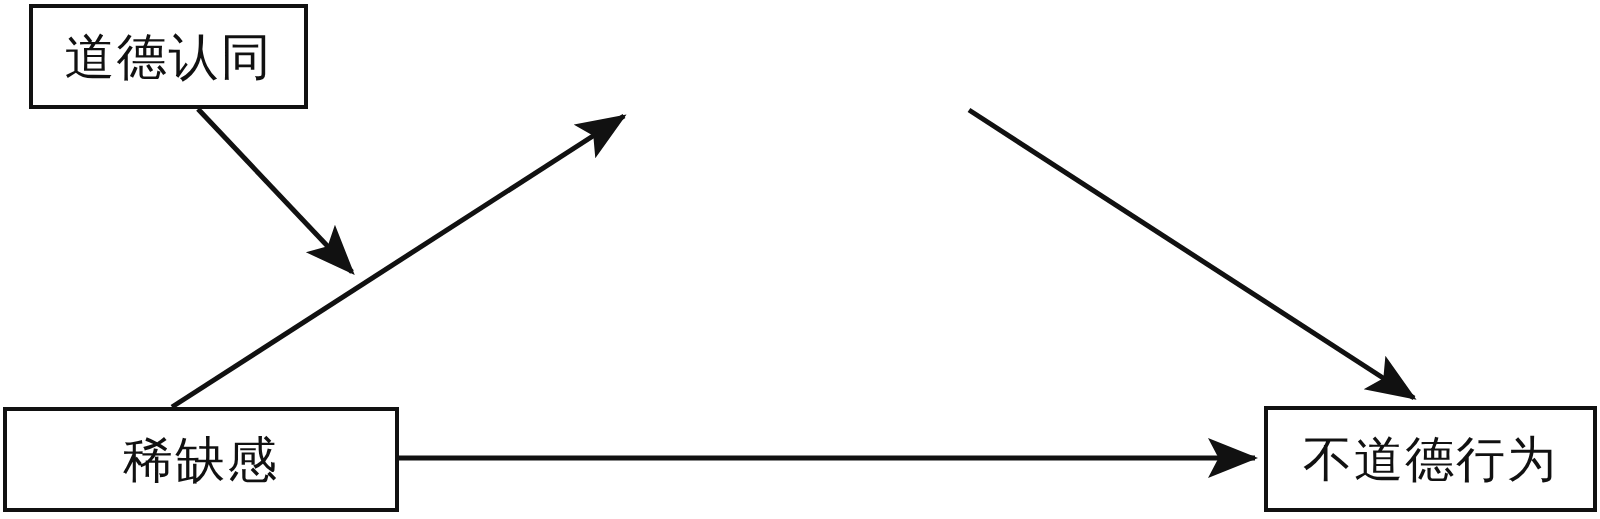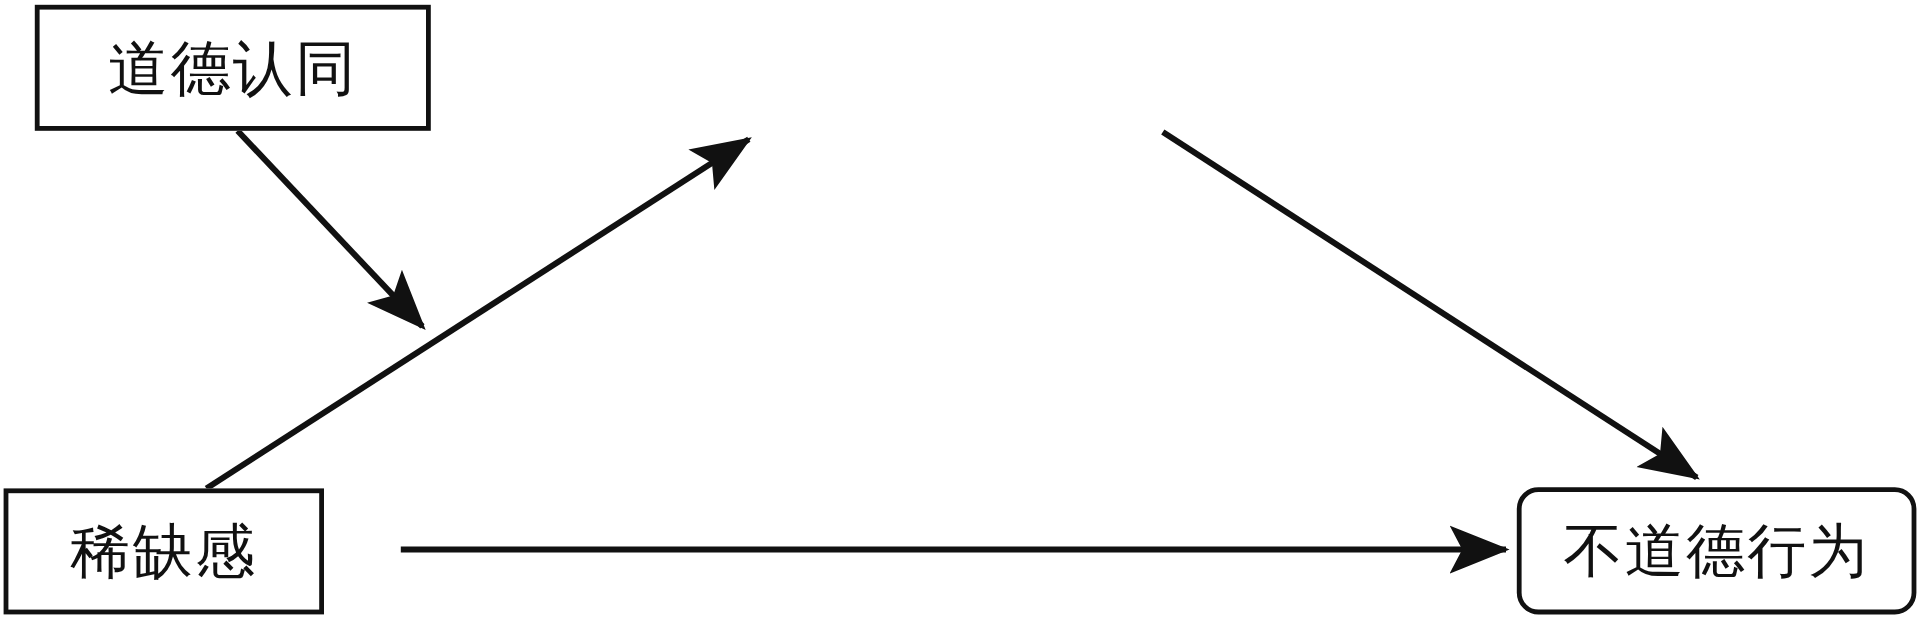--- a/index.html
+++ b/index.html
@@ -36,41 +36,40 @@
     color: #111111;
     font-size: 50px;
     line-height: 1;
     letter-spacing: 2px;
     white-space: nowrap;
     font-family: "DejaVu Serif", "Liberation Serif", serif;
   }
   #node-moral-identity {
     left: 29px;
     top: 4px;
-    width: 330px;
+    width: 279px;
     height: 105px;
   }
   #node-self-control {
     left: 632px;
     top: 53px;
     width: 337px;
     height: 105px;
   }
   #node-scarcity {
     left: 3px;
     top: 407px;
-    width: 267px;
+    width: 396px;
     height: 105px;
   }
   #node-unethical-behavior {
     left: 1264px;
     top: 406px;
     width: 333px;
     height: 106px;
-    border-radius: 18px;
   }
   #node-unethical-behavior .node-label {
     font-size: 49px;
   }
 </style>
 </head>
 <body>
 
 <div id="diagram-root">
 

